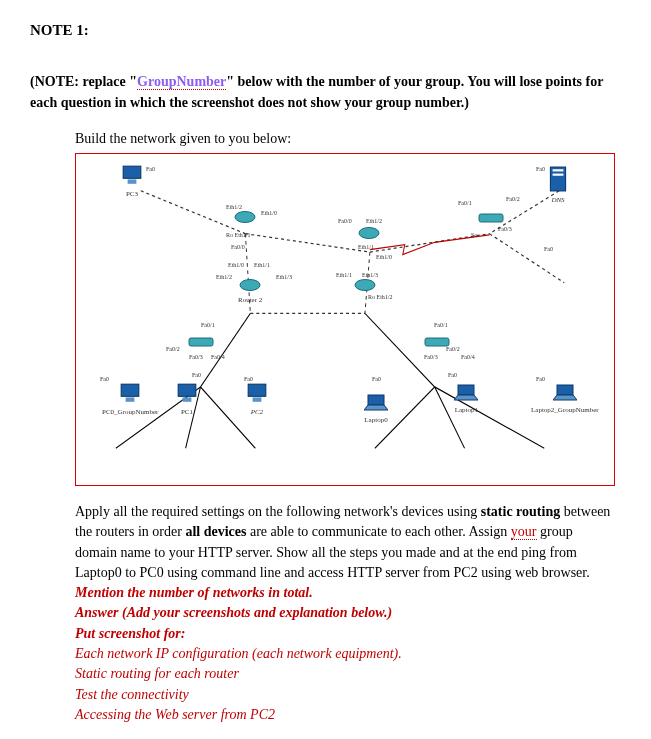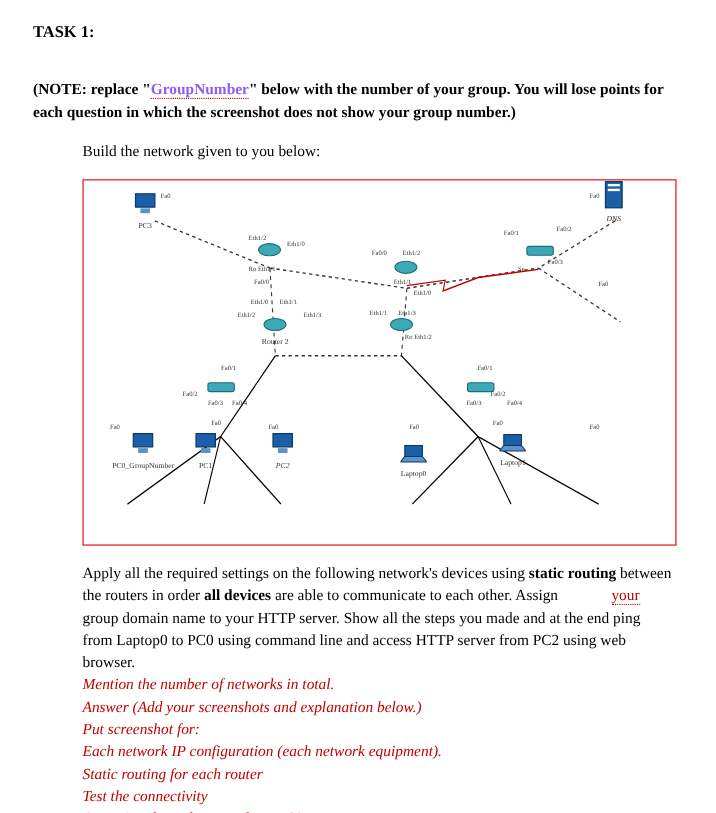--- a/index.html
+++ b/index.html
@@ -23,21 +23,21 @@
       font-weight: bold;
     }
     .group-number {
       color: #8b5cf6;
       border-bottom: 1px dotted #c00000;
     }
     .notes-block { margin-bottom: 18px; }
     .build-text {
       font-size: 14px;
       margin-left: 45px;
-      margin-bottom: 16px;
+      margin-bottom: 6px;
     }
     .diagram-wrap {
       margin-left: 45px;
       border: 1px solid #d00;
       width: 540px;
       height: 333px;
       position: relative;
       background: #fff;
       margin-bottom: 16px;
     }
@@ -55,47 +55,46 @@
     }
     .body-text {
       font-size: 14px;
       line-height: 1.45;
       margin-left: 45px;
       margin-right: 10px;
     }
     .red-italic {
       color: #c00000;
       font-style: italic;
-      font-weight: normal;
+      font-weight: bold;
     }
     .red-italic-normal {
       color: #c00000;
       font-style: italic;
     }
     .dotted-under {
       border-bottom: 1px dotted #c00000;
-      margin-left: 45px;
     }
     svg.lines {
       position: absolute;
       top: 0; left: 0;
       width: 100%; height: 100%;
       pointer-events: none;
     }
     .icon-pc { width: 22px; height: 22px; }
     .icon-server { width: 20px; height: 26px; }
     .icon-router { width: 22px; height: 14px; }
     .icon-switch { width: 26px; height: 12px; }
     .icon-laptop { width: 24px; height: 18px; }
   </style>
 </head>
 <body>
 
 <div class="heading">
-  <span>TASK 1:</span><br>
+  <span>NOTE 1:</span><br>
 </div>
 
 <div class="notes-block">
   <div class="note-line">
     <span>(NOTE: replace "</span><span class="group-number">GroupNumber</span><span>" below with the number of your group. You will lose points for each question in which the screenshot does not show your group number.)</span>
   </div>
 </div>
 
 <div class="build-text">Build the network given to you below:</div>
 
@@ -126,21 +125,21 @@
 
   <div class="node" style="left:45px; top:10px;">
     <svg class="icon-pc" viewBox="0 0 20 20">
         <rect x="2" y="2" width="16" height="11" fill="#1a5fa8" stroke="#083a6b"></rect>
         <rect x="6" y="14" width="8" height="4" fill="#5b93c8"></rect>
       </svg>
     <span class="node-label">PC3</span>
   </div>
   <span class="port-label" style="left:70px; top:12px;">Fa0</span>
 
-  <div class="node" style="left:472px; top:0;font-style:italic;">
+  <div class="node" style="left:472px; top:12px;font-style:italic;">
     <svg class="icon-server" viewBox="0 0 18 24">
         <rect x="2" y="1" width="14" height="22" fill="#1a5fa8" stroke="#083a6b"></rect>
         <rect x="4" y="3" width="10" height="2" fill="#fff"></rect>
         <rect x="4" y="7" width="10" height="2" fill="#fff"></rect>
       </svg>
     <span class="node-label">DNS</span>
   </div>
   <span class="port-label" style="left:460px; top:12px;">Fa0</span>
   <span class="port-label" style="left:430px; top:42px;">Fa0/2</span>
 
@@ -253,20 +252,27 @@
 
   <div class="node" style="left:378px; top:230px;text-align:right;">
     <svg class="icon-laptop" viewBox="0 0 24 18">
         <rect x="4" y="1" width="16" height="10" fill="#1a5fa8" stroke="#083a6b"></rect>
         <polygon points="0,16 24,16 20,11 4,11" fill="#5b93c8" stroke="#083a6b"></polygon>
       </svg>
     <span class="node-label">Laptop1</span>
   </div>
   <span class="port-label" style="left:372px; top:218px;">Fa0</span>
 
+  <div class="node" style="left:455px; top:230px;">
+    <svg class="icon-laptop" viewBox="0 0 24 18">
+        <rect x="4" y="1" width="16" height="10" fill="#1a5fa8" stroke="#083a6b"></rect>
+        <polygon points="0,16 24,16 20,11 4,11" fill="#5b93c8" stroke="#083a6b"></polygon>
+      </svg>
+    <span class="node-label">Laptop2_GroupNumber</span>
+  </div>
   <span class="port-label" style="left:460px; top:222px;">Fa0</span>
 </div>
 
 <div class="body-text">
   <span>Apply all the required settings on the following network's devices using </span><b>static routing</b><span> between the routers in order </span><b>all devices</b><span> are able to communicate to each other. Assign </span><span class="dotted-under" style="color:#c00000;">your</span><span> group domain name to your HTTP server. Show all the steps you made and at the end ping from Laptop0 to PC0 using command line and access HTTP server from PC2 using web browser.</span>
 </div>
 
 <div class="body-text red-italic">Mention the number of networks in total.</div>
 <div class="body-text red-italic">Answer (Add your screenshots and explanation below.)</div>
 <div class="body-text red-italic">Put screenshot for:</div>

